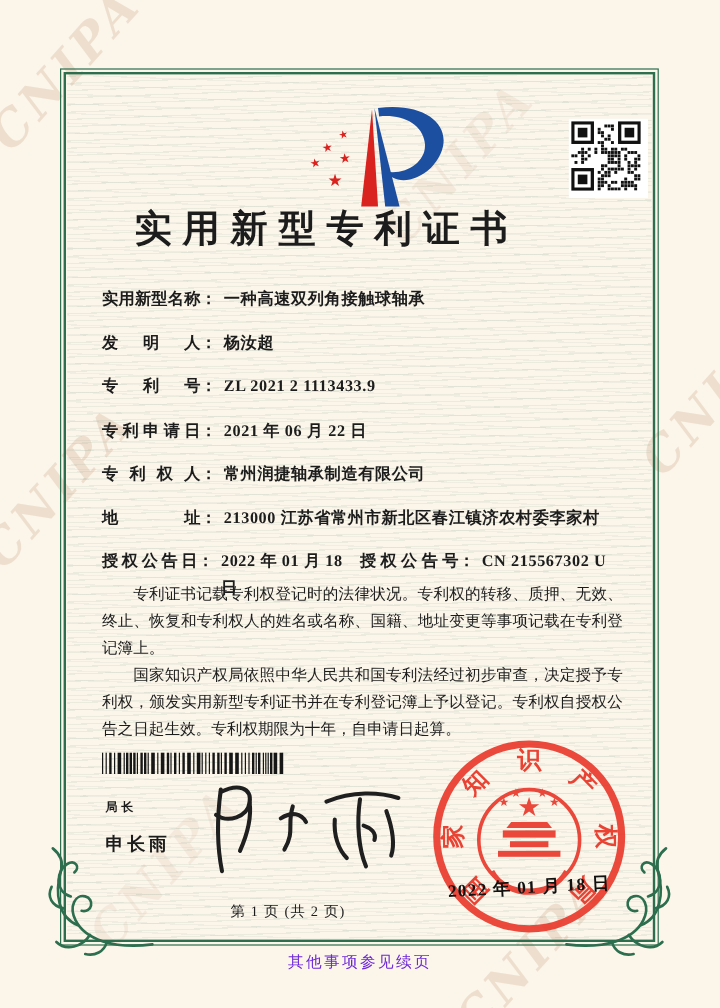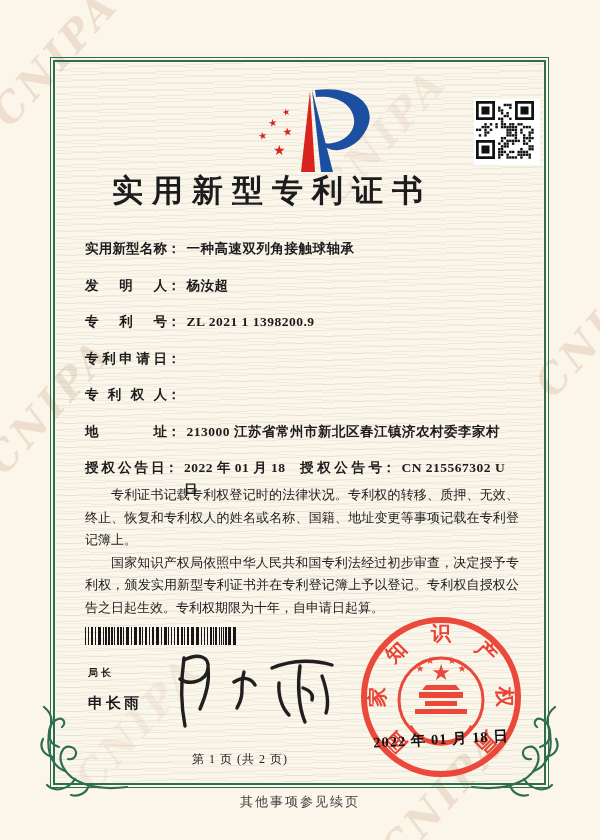--- a/index.html
+++ b/index.html
@@ -52,21 +52,21 @@
              font-size:15px;font-weight:700;letter-spacing:3px;}
   .signature{position:absolute;left:152px;top:646px;}
 
   .seal{position:absolute;left:352px;top:608px;width:178px;height:178px;}
   .seal svg{mix-blend-mode:multiply;}
   .seal-date{position:absolute;left:8px;top:122px;width:162px;text-align:center;color:#111;
              font-size:14.5px;font-weight:700;letter-spacing:1px;transform:rotate(-3deg);}
 
   .page-info{position:absolute;left:0;top:751px;width:480px;text-align:center;font-size:12px;letter-spacing:1px;}
   .footer-note{position:absolute;left:0;top:793px;width:600px;text-align:center;font-size:13px;
-               letter-spacing:2px;color:#404040;z-index:4;}
+               letter-spacing:2px;color:#6d28d9;z-index:4;}
 </style>
 </head>
 <body>
 
 <div class="page">
 
   <div class="wm" style="left:-28px;top:34px">CNIPA</div>
   <div class="wm" style="left:300px;top:112px;opacity:.55">CNIPA</div>
   <div class="wm" style="left:515px;top:305px">CNIPA</div>
   <div class="wm" style="left:-34px;top:382px">CNIPA</div>
@@ -264,29 +264,31 @@
         <span class="fvalue">一种高速双列角接触球轴承</span>
       </div>
       <div class="frow">
         <span class="flabel">发明人</span>
           <span class="fcolon">：</span>
         <span class="fvalue">杨汝超</span>
       </div>
       <div class="frow">
         <span class="flabel">专利号</span>
           <span class="fcolon">：</span>
-        <span class="fvalue">ZL 2021 1 1398200.9</span>
+        <span class="fvalue">ZL 2021 2 1113433.9</span>
       </div>
       <div class="frow">
         <span class="flabel">专利申请日</span>
           <span class="fcolon">：</span>
+        <span class="fvalue">2021 年 06 月 22 日</span>
       </div>
       <div class="frow">
         <span class="flabel">专利权人</span>
           <span class="fcolon">：</span>
+        <span class="fvalue">常州润捷轴承制造有限公司</span>
       </div>
       <div class="frow">
         <span class="flabel">地址</span>
           <span class="fcolon">：</span>
         <span class="fvalue">213000 江苏省常州市新北区春江镇济农村委李家村</span>
       </div>
       <div class="frow">
         <span class="fpair first">
           <span class="flabel">授权公告日</span>
             <span class="fcolon">：</span>

